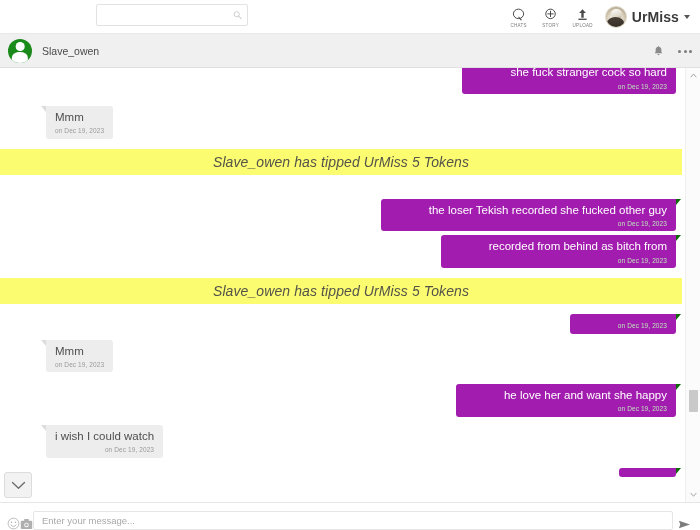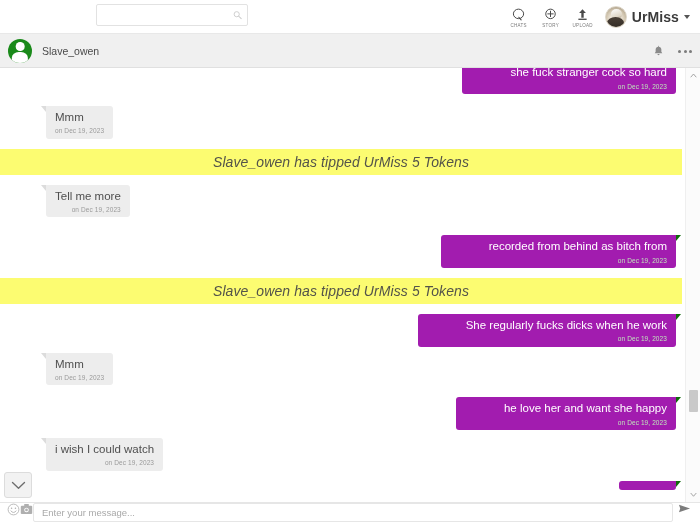--- a/index.html
+++ b/index.html
@@ -212,21 +212,21 @@
     border-radius: 3px;
     display: flex; align-items: center; justify-content: center;
     cursor: pointer; z-index: 5;
   }
 
   
   .composer {
     height: 28px; flex: 0 0 28px;
     border-top: 1px solid #e6e6e6;
     background: #ffffff;
-    display: flex; align-items: flex-start;
+    display: flex; align-items: flex-end;
     padding: 0 6px 0 7px; 
   }
   .composer .c-ico { cursor: pointer; display:flex; align-items:center; opacity:.55; }
   .msg-input {
     flex: 1 1 auto; height: 19px;
     border: 1px solid #e6e6e6; border-radius: 2px;
     font-size: 9.5px; color: #555; padding: 0 8px;
     font-family: "Liberation Sans", sans-serif;
     outline: none; background: #fff;
   }
@@ -313,40 +313,39 @@
         <div class="spacer" style="height: 12px;"></div>
         <div class="row left">
           <div class="bubble in">
             <span class="txt">Mmm</span>
             <span class="ts">on Dec 19, 2023</span>
           </div>
         </div>
         <div class="spacer" style="height: 10px;"></div>
         <div class="tip-bar">Slave_owen has tipped UrMiss 5 Tokens</div>
         <div class="spacer" style="height: 10px;"></div>
-        <div class="row left">
-          <div class="bubble in">
-            <span class="txt">Tell me more</span>
-            <span class="ts">on Dec 19, 2023</span>
-          </div>
-        </div>
         <div class="spacer" style="height: 14px;"></div>
+        <div class="row right">
+          <div class="bubble out">
+            <span class="txt">the loser Tekish recorded she fucked other guy</span>
+            <span class="ts">on Dec 19, 2023</span>
+          </div>
+        </div>
         <div class="spacer" style="height: 4px;"></div>
         <div class="row right">
           <div class="bubble out">
             <span class="txt">recorded from behind as bitch from</span>
             <span class="ts">on Dec 19, 2023</span>
           </div>
         </div>
         <div class="spacer" style="height: 10px;"></div>
         <div class="tip-bar">Slave_owen has tipped UrMiss 5 Tokens</div>
         <div class="spacer" style="height: 10px;"></div>
         <div class="row right">
           <div class="bubble out">
-            <span class="txt">She regularly fucks dicks when he work</span>
             <span class="ts">on Dec 19, 2023</span>
           </div>
         </div>
         <div class="spacer" style="height: 6px;"></div>
         <div class="row left">
           <div class="bubble in">
             <span class="txt">Mmm</span>
             <span class="ts">on Dec 19, 2023</span>
           </div>
         </div>

